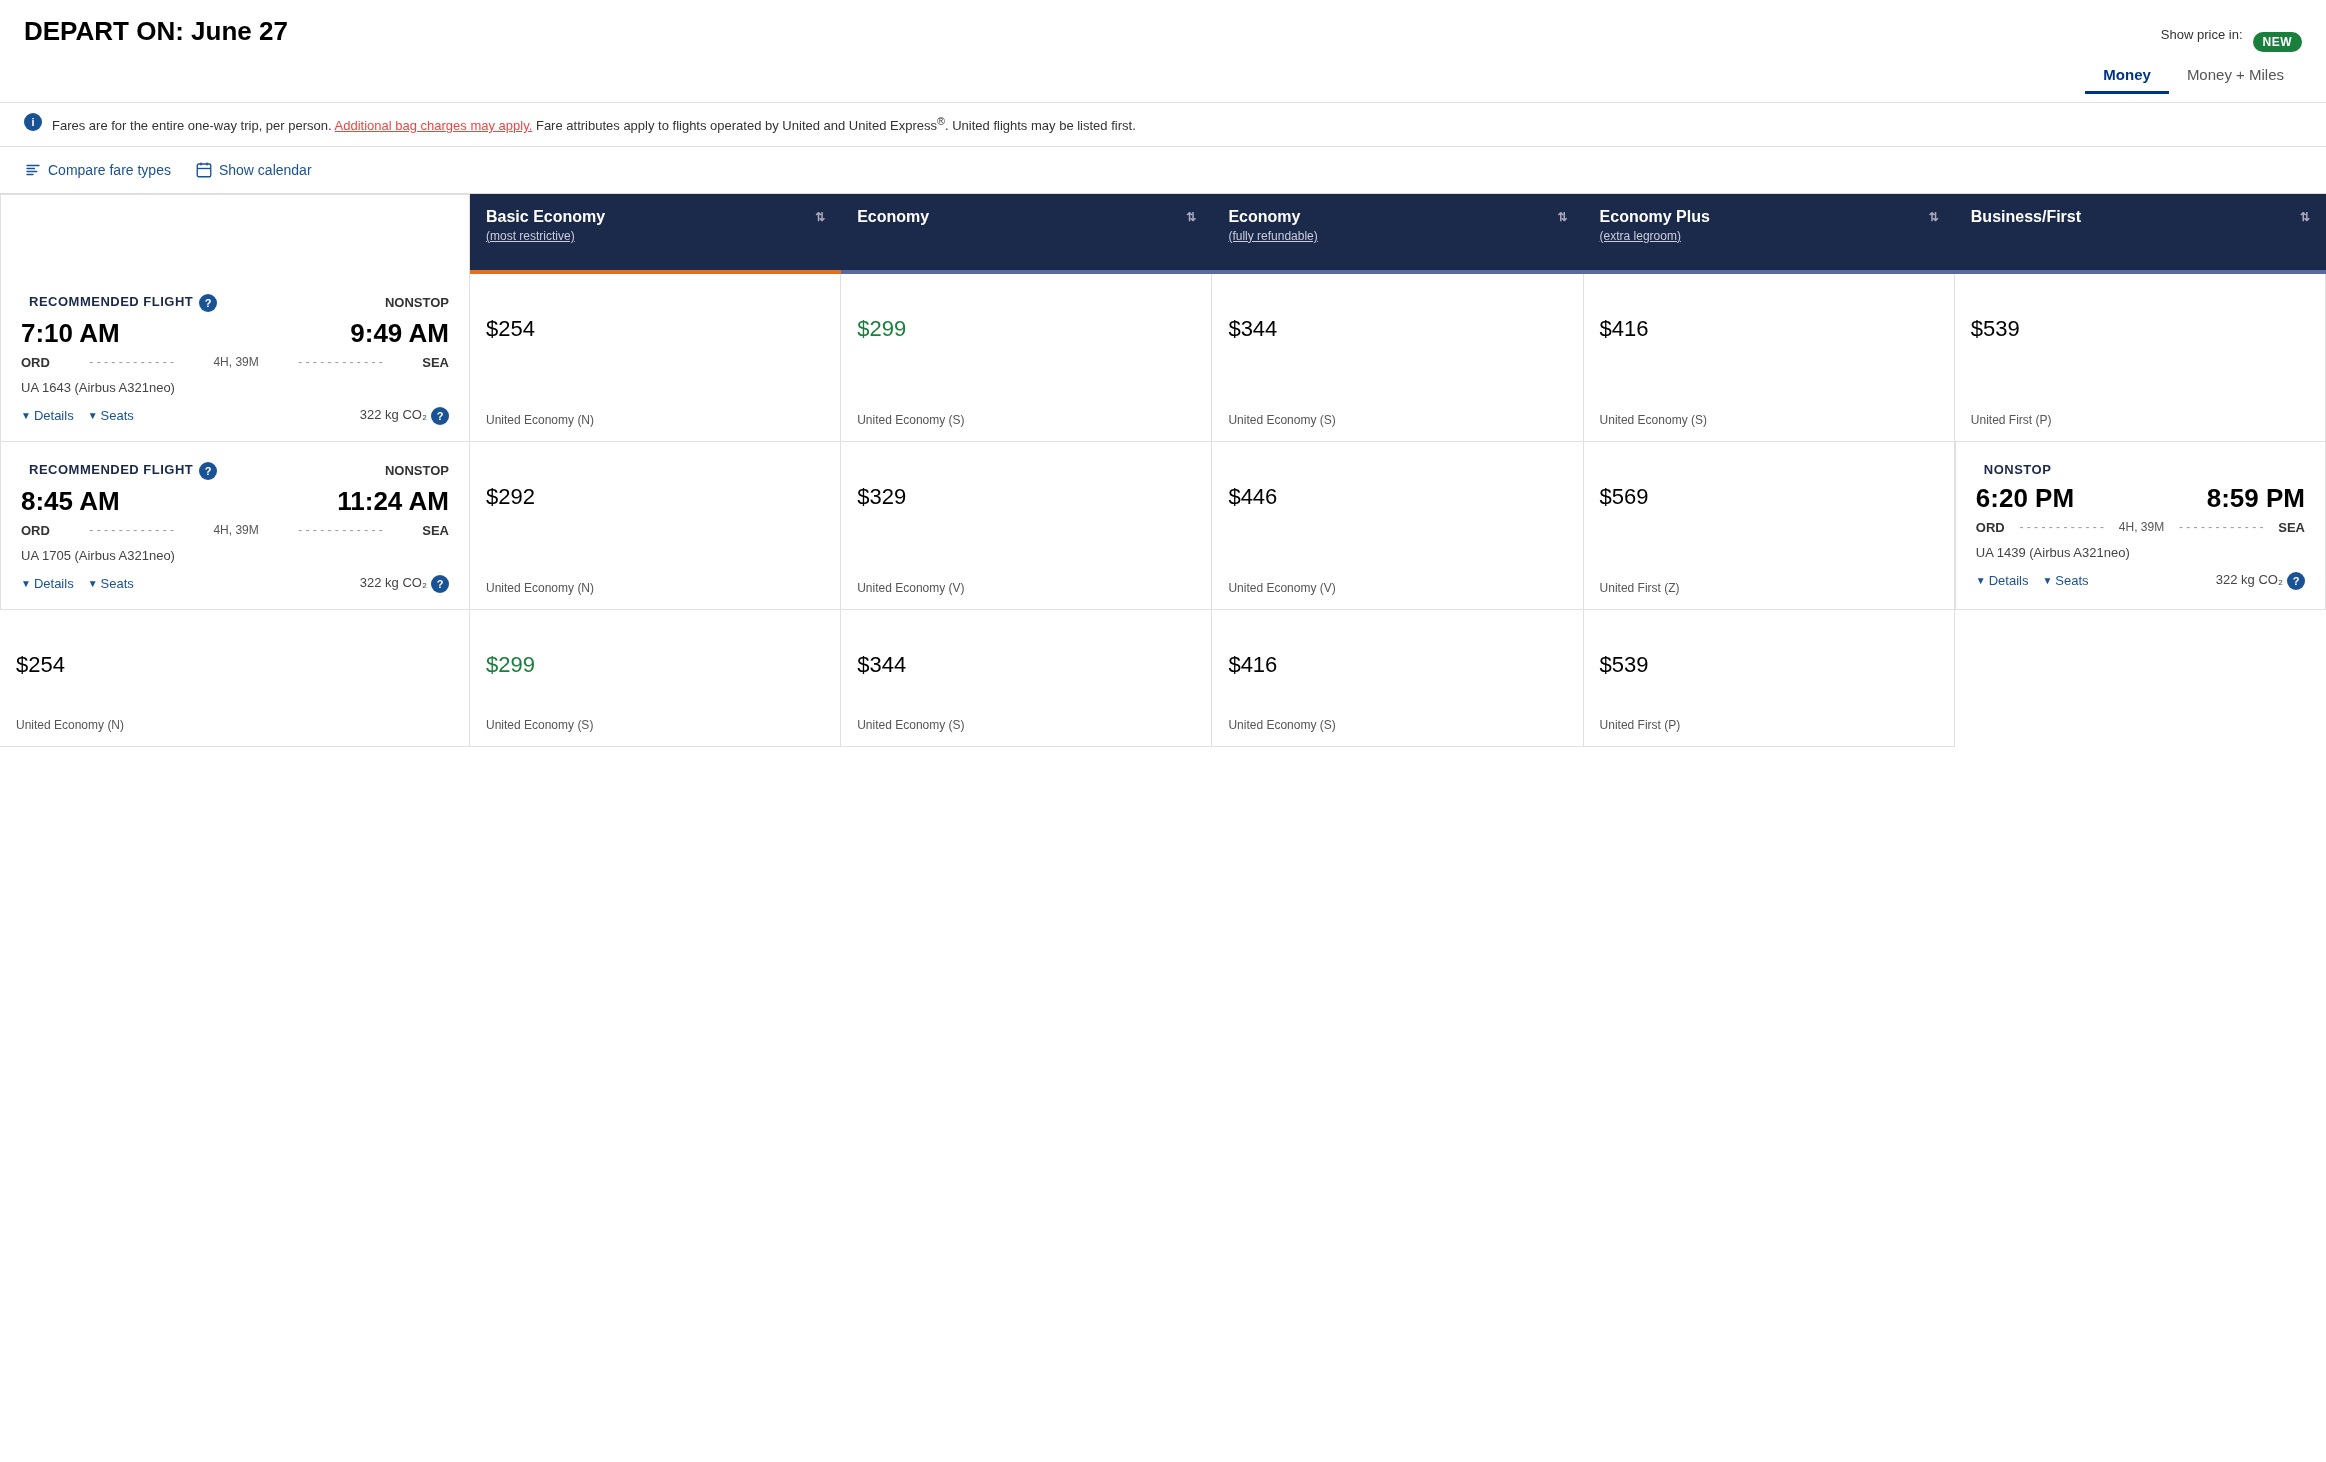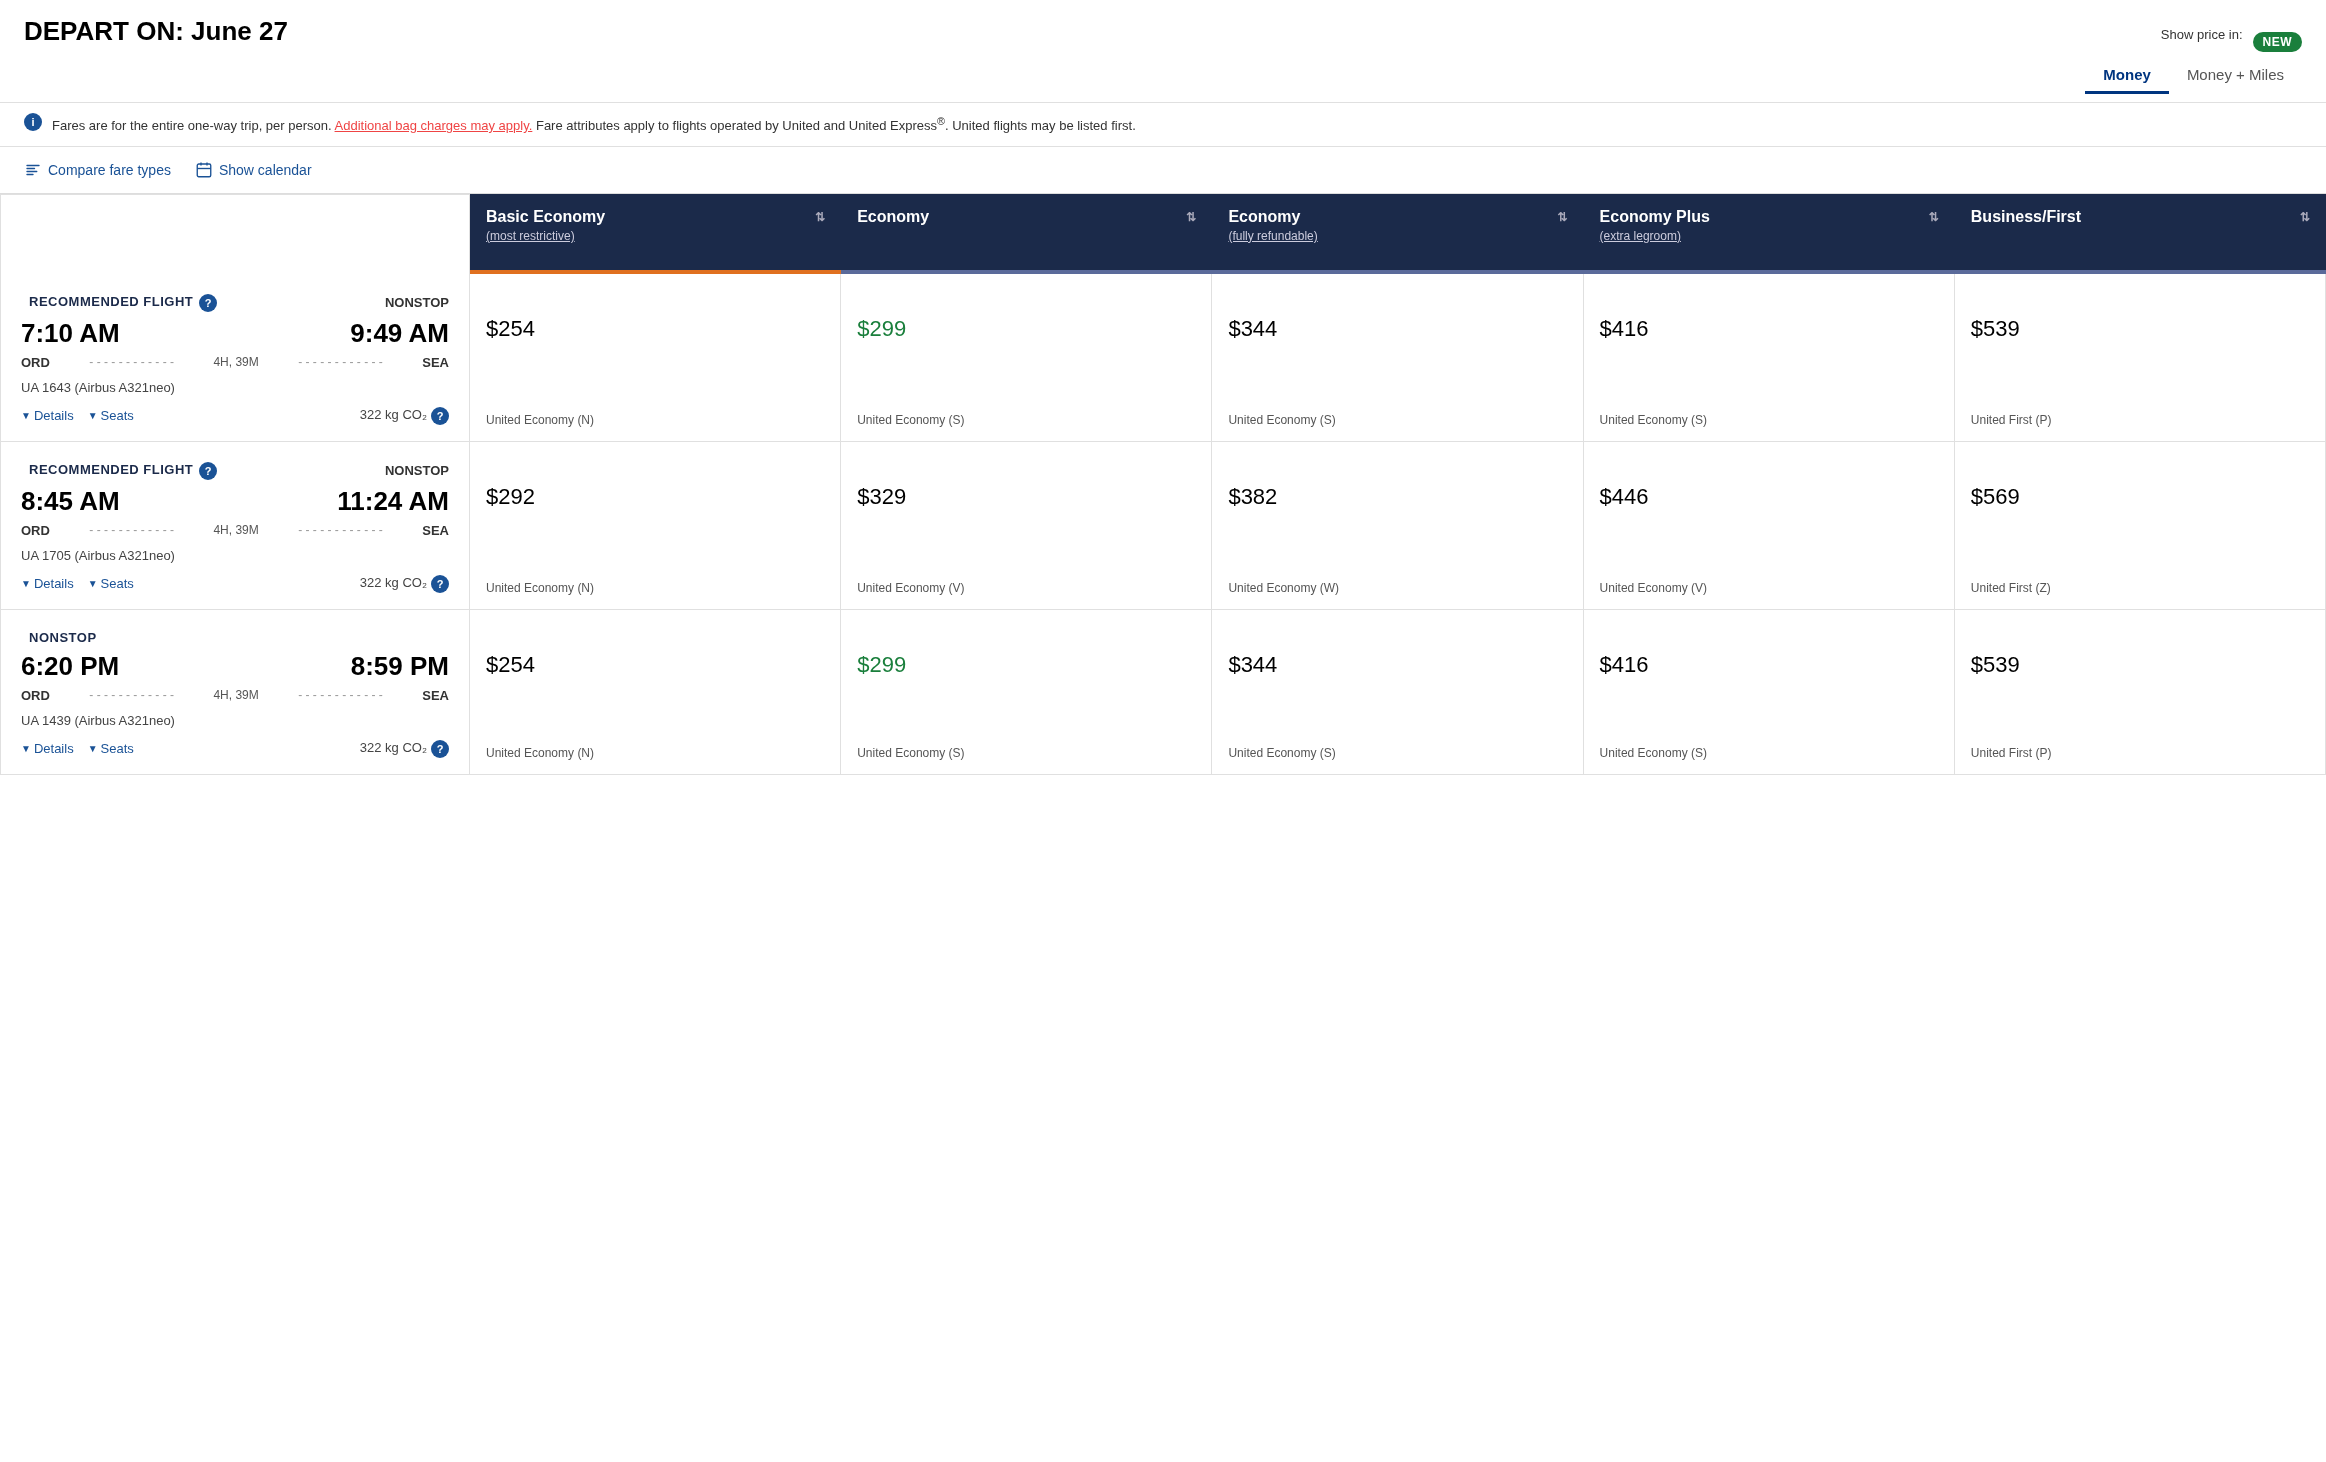--- a/index.html
+++ b/index.html
@@ -549,24 +549,20 @@
 
   <div class="price-cell">
     <div class="price-amount">$292</div>
     <div class="fare-class">United Economy (N)</div>
   </div>
   <div class="price-cell">
     <div class="price-amount">$329</div>
     <div class="fare-class">United Economy (V)</div>
   </div>
   <div class="price-cell">
-    <div class="price-amount">$382</div>
-    <div class="fare-class">United Economy (W)</div>
-  </div>
-  <div class="price-cell">
     <div class="price-amount">$446</div>
     <div class="fare-class">United Economy (V)</div>
   </div>
   <div class="price-cell">
     <div class="price-amount">$569</div>
     <div class="fare-class">United First (Z)</div>
   </div>
 
   <div class="flight-info-col">
     <div class="flight-label-row">

